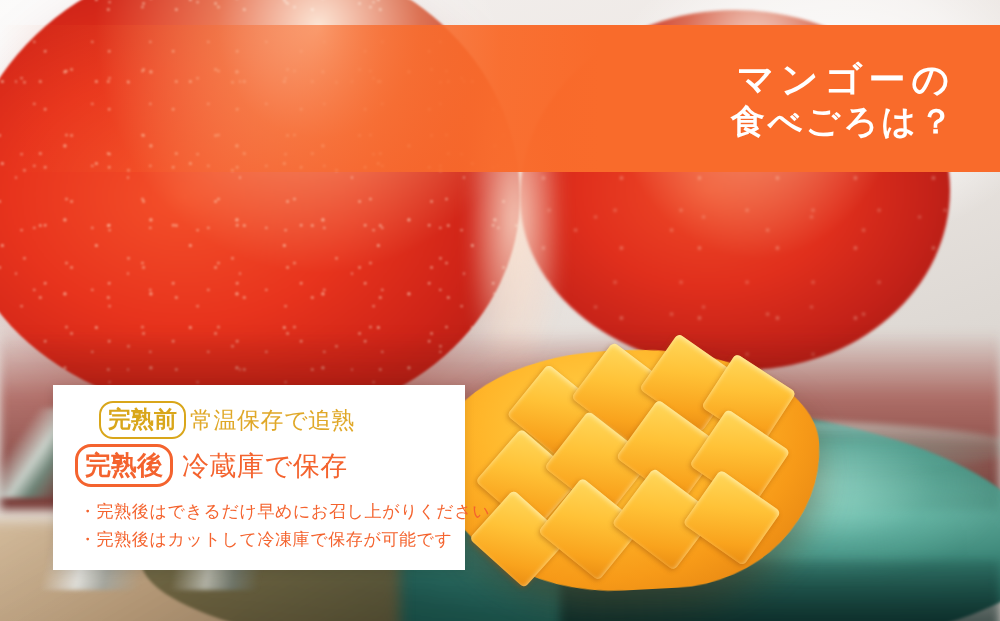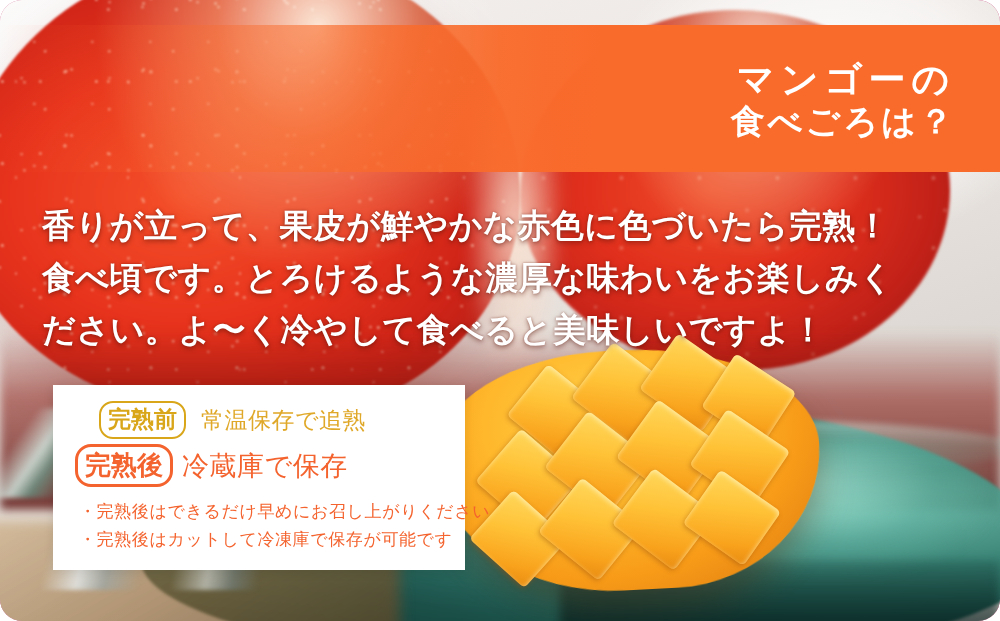--- a/index.html
+++ b/index.html
@@ -10,21 +10,20 @@
   body {
     font-family: "Liberation Sans", "DejaVu Sans", sans-serif;
   }
 
   #poster {
     position: relative;
     width: 1000px;
     height: 621px;
     overflow: hidden;
     background: #be185d;
-    border-radius: 22px;
   }
 
   
   .photo-layer {
     position: absolute;
     inset: 0;
     overflow: hidden;
   }
 
   
@@ -311,21 +310,21 @@
     letter-spacing: 0px;
     border-radius: 16px;
   }
   .info-text {
     font-family: "DejaVu Sans", "Liberation Sans", sans-serif;
     white-space: nowrap;
   }
   .text-before {
     color: #e0a828;
     font-size: 23px;
-    margin-left: 15px;
+    margin-left: 4px;
     letter-spacing: 0.5px;
   }
   .text-after {
     color: #f4632e;
     font-size: 27px;
     margin-left: 9px;
     letter-spacing: 0.5px;
   }
   .notes {
     margin-top: 2px;
@@ -387,25 +386,20 @@
     </div>
   </div>
 
   <div class="banner">
     <div class="banner-text">
       <div class="banner-line1">マンゴーの</div>
       <div class="banner-line2">食べごろは？</div>
     </div>
   </div>
 
-  <div class="body-copy">
-    <p>香りが立って、果皮が鮮やかな赤色に色づいたら完熟！</p>
-    <p>食べ頃です。とろけるような濃厚な味わいをお楽しみく</p>
-    <p>ださい。よ〜く冷やして食べると美味しいですよ！</p>
-  </div>
 
   <div class="info-card">
     <div class="info-rows">
 
       <div class="info-row r1">
         <span class="badge badge-before">完熟前</span>
         <span class="info-text text-before">常温保存で追熟</span>
       </div>
 
       <div class="info-row r2">

